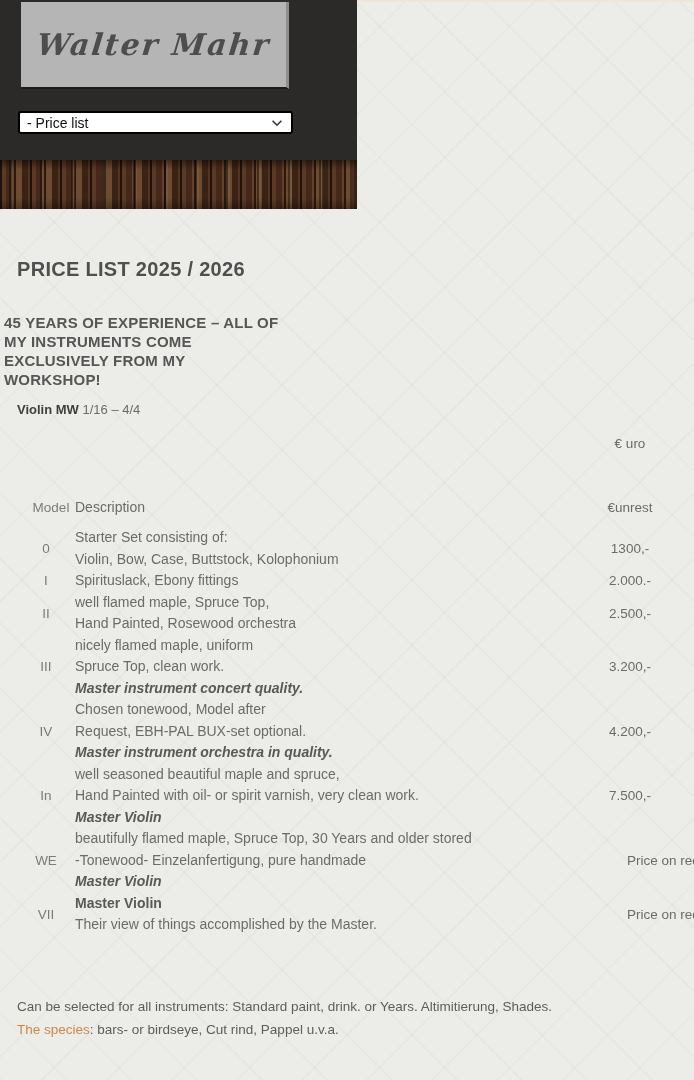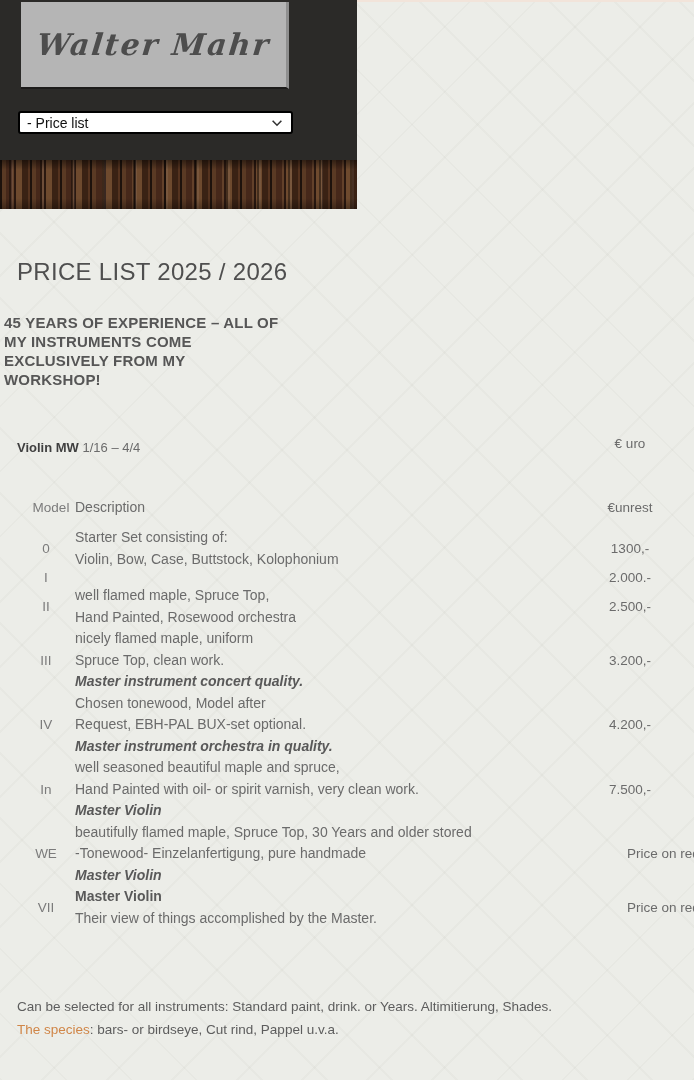--- a/index.html
+++ b/index.html
@@ -39,27 +39,27 @@
       linear-gradient(180deg, rgba(0,0,0,0.45), rgba(0,0,0,0) 20%, rgba(0,0,0,0) 78%, rgba(0,0,0,0.30)),
       repeating-linear-gradient(90deg, rgba(0,0,0,0) 0 9px, rgba(0,0,0,0.38) 9px 11px, rgba(255,255,255,0.07) 11px 13px, rgba(0,0,0,0) 13px 31px),
       repeating-linear-gradient(90deg,
         #1d120c 0 2px, #5a3a24 2px 6px, #46281a 6px 12px, #63412a 12px 14px,
         #2a1810 14px 16px, #6e4a2e 16px 22px, #3a2214 22px 28px, #55331f 28px 30px);
   }
 
   
   .title {
     position:absolute; left:17px; top:258px;
-    font-size:24px; font-weight:normal; color:#4f4f4f; letter-spacing:0.3px;
+    font-size:20px; font-weight:bold; color:#4f4f4f; letter-spacing:0.3px;
   }
   .subtitle {
     position:absolute; left:4px; top:313px;
     font-size:15px; font-weight:bold; color:#565656; line-height:19px; letter-spacing:0.2px;
   }
-  .section-label { position:absolute; left:17px; top:440px; font-size:13px; color:#6b6b6b; }
+  .section-label { position:absolute; left:17px; top:402px; font-size:13px; color:#6b6b6b; }
   .section-label b { color:#3f3f3f; }
   .currency { position:absolute; left:570px; top:436px; width:120px; text-align:center; font-size:13.5px; color:#6b6b6b; }
 
   .thead { position:absolute; left:17px; top:497px; width:673px; display:flex; font-size:13.5px; color:#6e6e6e; line-height:21px; }
   .thead .c-model { width:58px; padding-left:10px; }
   .thead .c-desc { flex:1; }
   .thead .c-price { width:120px; text-align:right; }
 
   .rows { position:absolute; left:17px; top:527px; width:673px; }
   .row { display:flex; }
@@ -125,20 +125,21 @@
       <div class="c-desc">
         <div class="ln">Starter Set consisting of:</div>
         <div class="ln">Violin, Bow, Case, Buttstock, Kolophonium</div>
       </div>
       <div class="c-price">1300,-</div>
     </div>
 
     <div class="row">
       <div class="c-model">I</div>
       <div class="c-desc">
+        <div class="ln">Spirituslack, Ebony fittings</div>
       </div>
       <div class="c-price">2.000.-</div>
     </div>
 
     <div class="row">
       <div class="c-model">II</div>
       <div class="c-desc">
         <div class="ln">well flamed maple, Spruce Top,</div>
         <div class="ln">Hand Painted, Rosewood orchestra</div>
       </div>

